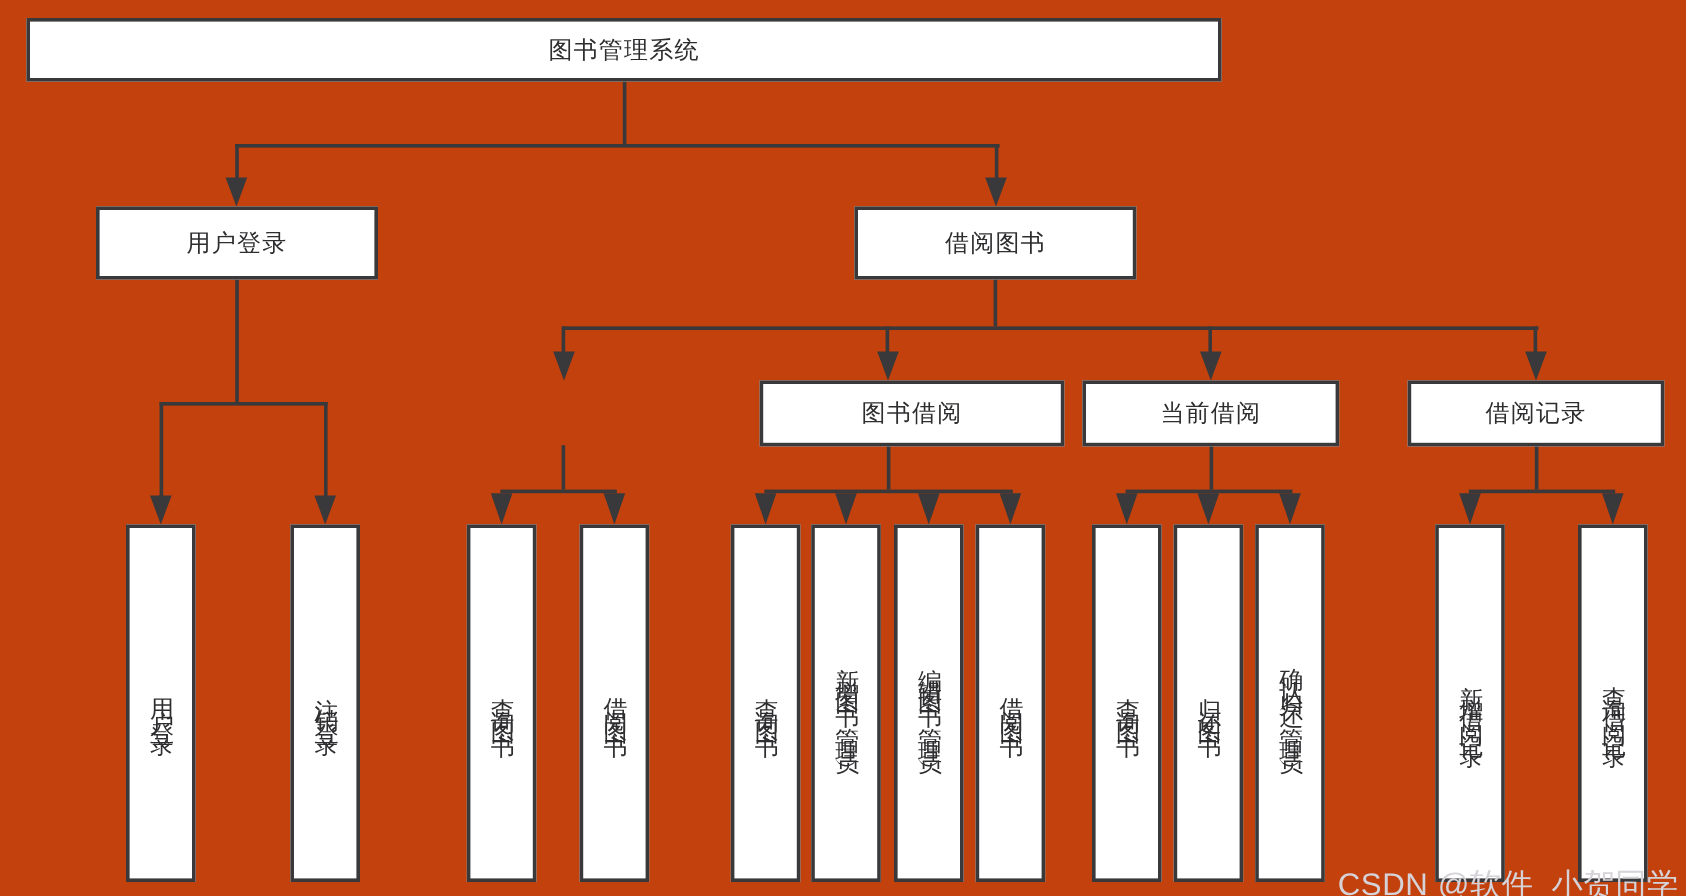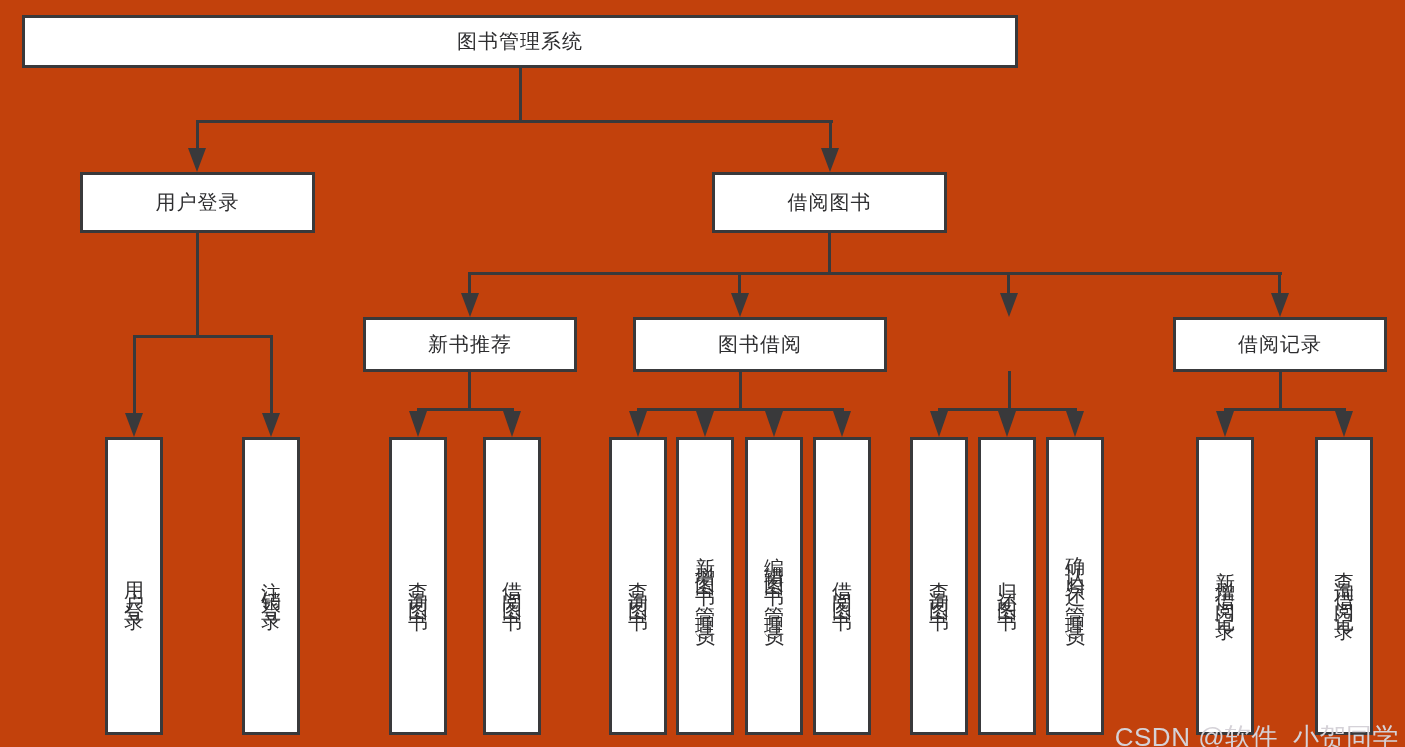--- a/index.html
+++ b/index.html
@@ -44,25 +44,25 @@
     <span>图书管理系统</span>
   </div>
 
   <div class="node" style="left:80px; top:172px; width:235px; height:61px;">
     <span>用户登录</span>
   </div>
   <div class="node" style="left:712px; top:172px; width:235px; height:61px;">
     <span>借阅图书</span>
   </div>
 
-  <div class="node" style="left:363px; top:317px; width:214px; height:55px;">
-    <span>新书推荐</span>
-  </div>
   <div class="node" style="left:633px; top:317px; width:254px; height:55px;">
     <span>图书借阅</span>
+  </div>
+  <div class="node" style="left:902px; top:317px; width:214px; height:55px;">
+    <span>当前借阅</span>
   </div>
   <div class="node" style="left:1173px; top:317px; width:214px; height:55px;">
     <span>借阅记录</span>
   </div>
 
   <div class="node leaf" style="left:105px; top:437px; width:58px; height:298px;">
     <span>用户登录</span>
   </div>
   <div class="node leaf" style="left:242px; top:437px; width:58px; height:298px;">
     <span>注销登录</span>

